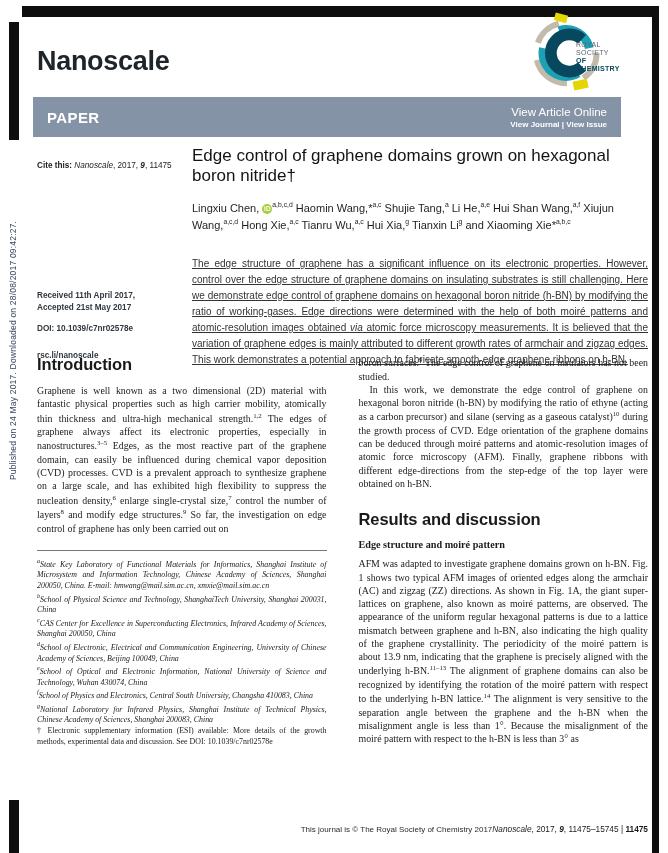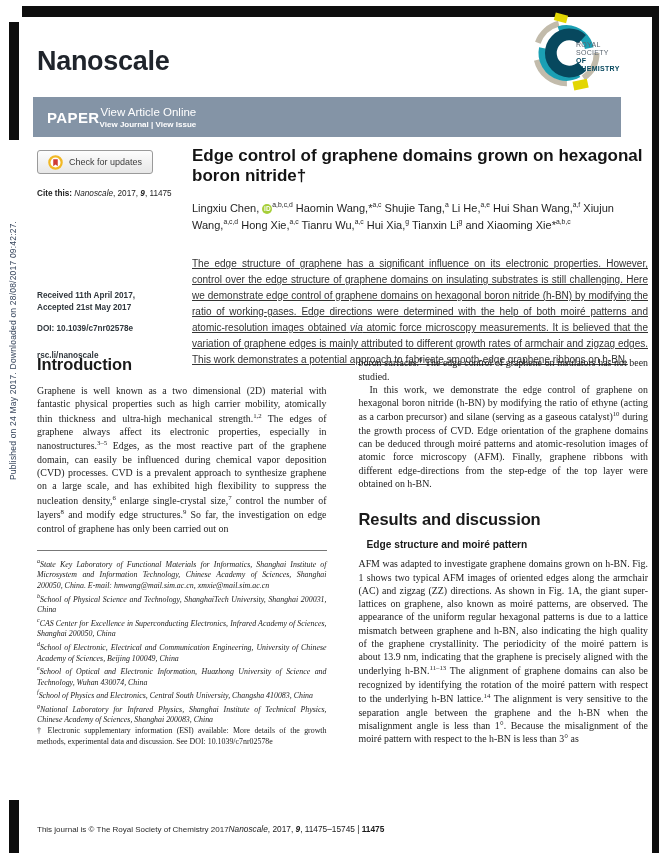--- a/index.html
+++ b/index.html
@@ -20,69 +20,69 @@
   }
   
   .journal-name{position:absolute;left:37px;top:46px;font-size:27px;font-weight:bold;color:#1f242b;letter-spacing:-.3px;}
   .rsc-logo{position:absolute;right:38px;top:10px;width:100px;height:86px;}
   .rsc-logo .logo-text{position:absolute;left:46px;top:31px;line-height:1.15;}
   .rsc-logo .lt1{font-size:7px;color:#5a6570;letter-spacing:.3px;display:block;}
   .rsc-logo .lt2{font-size:7px;font-weight:bold;color:var(--logo_navy,#07485e);letter-spacing:.3px;display:block;}
   
   .banner{
     position:absolute;left:33px;top:97px;width:588px;height:40px;background:var(--banner_bg,#8494a6);
-    display:flex;align-items:center;padding:0 14px;box-sizing:border-box;
+    display:flex;justify-content:space-between;align-items:center;padding:0 14px;box-sizing:border-box;
   }
   .banner-type{color:#fff;font-weight:bold;font-size:15px;letter-spacing:.4px;}
   .banner-links{text-align:right;color:#fff;}
   .banner-links .vao{display:block;font-weight:normal;font-size:11.5px;color:#fff;text-decoration:none;}
   .banner-links .vj{font-size:8px;font-weight:bold;margin-top:2px;}
   .banner-links .vj a{color:#fff;text-decoration:none;}
   
   .article-header{position:absolute;left:37px;top:146px;right:20px;display:flex;}
   .rail{width:148px;flex:none;}
   .head-main{flex:1;margin-left:7px;}
   .check-updates{
     margin-top:4px;display:inline-flex;align-items:center;gap:6px;height:24px;padding:0 10px;
     border:1px solid #9a9a9a;border-radius:3px;background:linear-gradient(#fdfdfd,#e7e7e7);
     font-family:"Liberation Sans",sans-serif;font-size:9px;color:#3c3c3c;cursor:pointer;
   }
   .cite-line{margin-top:14px;font-size:8.2px;color:#222;line-height:1.4;}
-  h1.article-title{margin:0;font-size:17px;line-height:1.2;color:#141414;font-weight:bold;}
+  h1.article-title{margin:0;font-size:17px;line-height:1.2;color:#141414;font-weight:normal;}
   .authors{margin-top:13px;font-size:11px;line-height:1.55;color:#1f1f1f;}
   .authors sup{font-size:6.8px;}
   .orcid-inline{
     display:inline-block;width:10px;height:10px;border-radius:50%;
     background:var(--orcid_green,#a6ce39);color:#fff;font-size:6.5px;font-weight:bold;
     text-align:center;line-height:10px;vertical-align:1px;
   }
   
   .abstract-row{position:absolute;left:37px;top:256px;right:20px;display:flex;}
   .pubinfo{padding-top:34px;font-size:8.2px;font-weight:bold;color:#30373d;line-height:1.5;}
   .pubinfo .doi{margin-top:8px;}
   .pubinfo .site{margin-top:15px;display:inline-block;color:#30373d;text-decoration:none;}
   .abstract{flex:1;margin-left:7px;font-size:10px;line-height:1.6;text-align:justify;color:#333;text-decoration:underline;}
   
   .main{position:absolute;left:37px;top:355px;right:20px;display:flex;gap:32px;}
   .col{flex:1;min-width:0;}
   h2.sec{margin:0 0 10px 0;font-size:16.5px;font-weight:bold;color:#1a1a1a;letter-spacing:-.1px;}
   h2.sec.later{margin-top:20px;}
-  h3.subsec{margin:9px 0 7px 8px;font-family:Liberation Sans, sans-serif;font-size:10.2px;font-weight:bold;color:#1b1b1b;}
+  h3.subsec{margin:9px 0 7px 0;font-family:Liberation Serif, serif;font-size:10.2px;font-weight:bold;color:#1b1b1b;}
   p.body{margin:0;font-family:"Liberation Serif",serif;font-size:9.9px;line-height:1.34;text-align:justify;color:#1b1b1b;}
   p.body sup{font-size:6.8px;}
   p.indent{text-indent:11px;}
   .fnblock{margin-top:15px;border-top:1px solid #777;padding-top:6px;}
   p.footnote{
     margin:0;font-family:"Liberation Serif",serif;font-style:italic;font-size:7.9px;
     line-height:1.36;color:#1b1b1b;text-align:justify;
   }
   p.footnote sup{font-size:6px;}
   p.footnote.roman{font-style:normal;}
   
-  .footer{position:absolute;left:37px;right:20px;top:824px;display:flex;justify-content:flex-start;align-items:baseline;}
+  .footer{position:absolute;left:37px;right:20px;top:824px;display:flex;justify-content:flex-end;align-items:baseline;}
   .footer .copy{font-size:8px;color:#2b2b2b;}
   .footer .cit{font-size:8.3px;color:#1b1b1b;}
 </style>
 </head>
 <body>
 
 <div class="frame-top"></div>
 <div class="frame-right"></div>
 <div class="frame-left-top"></div>
 <div class="frame-left-bottom"></div>
@@ -111,27 +111,20 @@
   <div class="banner-links">
     <a href="#" class="vao">View Article Online</a>
     <div class="vj">
       <a href="#">View Journal</a><span> | </span><a href="#">View Issue</a>
     </div>
   </div>
 </div>
 
 <div class="article-header">
   <div class="rail">
-    <button class="check-updates">
-      <svg viewBox="0 0 20 20" width="15" height="15">
-        <circle cx="10" cy="10" r="8.2" fill="#ffffff" stroke="#f2b824" stroke-width="3"></circle>
-        <path d="M7 5.5 h6 v9.5 l-3 -2.5 -3 2.5 z" fill="#cf3b33"></path>
-      </svg>
-      <span>Check for updates</span>
-    </button>
     <div class="cite-line"><span style="font-weight: bold;">Cite this: </span><span style="font-style: italic;">Nanoscale</span><span>, 2017, </span><span style="font-style: italic; font-weight: bold;">9</span><span>, 11475</span></div>
   </div>
   <div class="head-main">
     <h1 class="article-title">Edge control of graphene domains grown on hexagonal boron nitride†</h1>
     <p class="authors"><span>Lingxiu Chen, </span><span class="orcid-inline">iD</span><sup>a,b,c,d</sup><span> Haomin Wang,*</span><sup>a,c</sup><span> Shujie Tang,</span><sup>a</sup><span> Li He,</span><sup>a,e</sup><span> Hui Shan Wang,</span><sup>a,f</sup><span> Xiujun Wang,</span><sup>a,c,d</sup><span> Hong Xie,</span><sup>a,c</sup><span> Tianru Wu,</span><sup>a,c</sup><span> Hui Xia,</span><sup>g</sup><span> Tianxin Li</span><sup>g</sup><span> and Xiaoming Xie*</span><sup>a,b,c</sup></p>
   </div>
 </div>
 
 <div class="abstract-row">
   <div class="rail pubinfo">
@@ -145,21 +138,21 @@
 
 <div class="main">
   <div class="col">
     <h2 class="sec">Introduction</h2>
     <p class="body"><span>Graphene is well known as a two dimensional (2D) material with fantastic physical properties such as high carrier mobility, atomically thin thickness and ultra-high mechanical strength.</span><sup>1,2</sup><span> The edges of graphene always affect its electronic properties, especially in nanostructures.</span><sup>3–5</sup><span> Edges, as the most reactive part of the graphene domain, can easily be influenced during chemical vapor deposition (CVD) processes. CVD is a prevalent approach to synthesize graphene on a large scale, and has exhibited high flexibility to suppress the nucleation density,</span><sup>6</sup><span> enlarge single-crystal size,</span><sup>7</sup><span> control the number of layers</span><sup>8</sup><span> and modify edge structures.</span><sup>9</sup><span> So far, the investigation on edge control of graphene has only been carried out on</span></p>
     <div class="fnblock">
       <p class="footnote"><sup>a</sup><span>State Key Laboratory of Functional Materials for Informatics, Shanghai Institute of Microsystem and Information Technology, Chinese Academy of Sciences, Shanghai 200050, China. E-mail: hmwang@mail.sim.ac.cn, xmxie@mail.sim.ac.cn</span></p>
       <p class="footnote"><sup>b</sup><span>School of Physical Science and Technology, ShanghaiTech University, Shanghai 200031, China</span></p>
       <p class="footnote"><sup>c</sup><span>CAS Center for Excellence in Superconducting Electronics, Infrared Academy of Sciences, Shanghai 200050, China</span></p>
       <p class="footnote"><sup>d</sup><span>School of Electronic, Electrical and Communication Engineering, University of Chinese Academy of Sciences, Beijing 100049, China</span></p>
-      <p class="footnote"><sup>e</sup><span>School of Optical and Electronic Information, Huazhong University of Science and Technology, Wuhan 430074, China</span></p>
+      <p class="footnote"><sup>e</sup><span>School of Optical and Electronic Information, National University of Science and Technology, Wuhan 430074, China</span></p>
       <p class="footnote"><sup>f</sup><span>School of Physics and Electronics, Central South University, Changsha 410083, China</span></p>
       <p class="footnote"><sup>g</sup><span>National Laboratory for Infrared Physics, Shanghai Institute of Technical Physics, Chinese Academy of Sciences, Shanghai 200083, China</span></p>
       <p class="footnote roman"><span>†</span><span> Electronic supplementary information (ESI) available: More details of the growth methods, experimental data and discussion. See DOI: 10.1039/c7nr02578e</span></p>
     </div>
   </div>
   <div class="col">
     <p class="body"><span>boron surfaces.</span><sup>9</sup><span> The edge control of graphene on insulators has not been studied.</span></p>
     <p class="body indent"><span>In this work, we demonstrate the edge control of graphene on hexagonal boron nitride (h-BN) by modifying the ratio of ethyne (acting as a carbon precursor) and silane (serving as a gaseous catalyst)</span><sup>10</sup><span> during the growth process of CVD. Edge orientation of the graphene domains can be deduced through moiré patterns and atomic-resolution images of atomic force microscopy (AFM). Finally, graphene ribbons with different edge-directions from the step-edge of the top layer were obtained on h-BN.</span></p>
     <h2 class="sec later">Results and discussion</h2>
     <h3 class="subsec">Edge structure and moiré pattern</h3>

